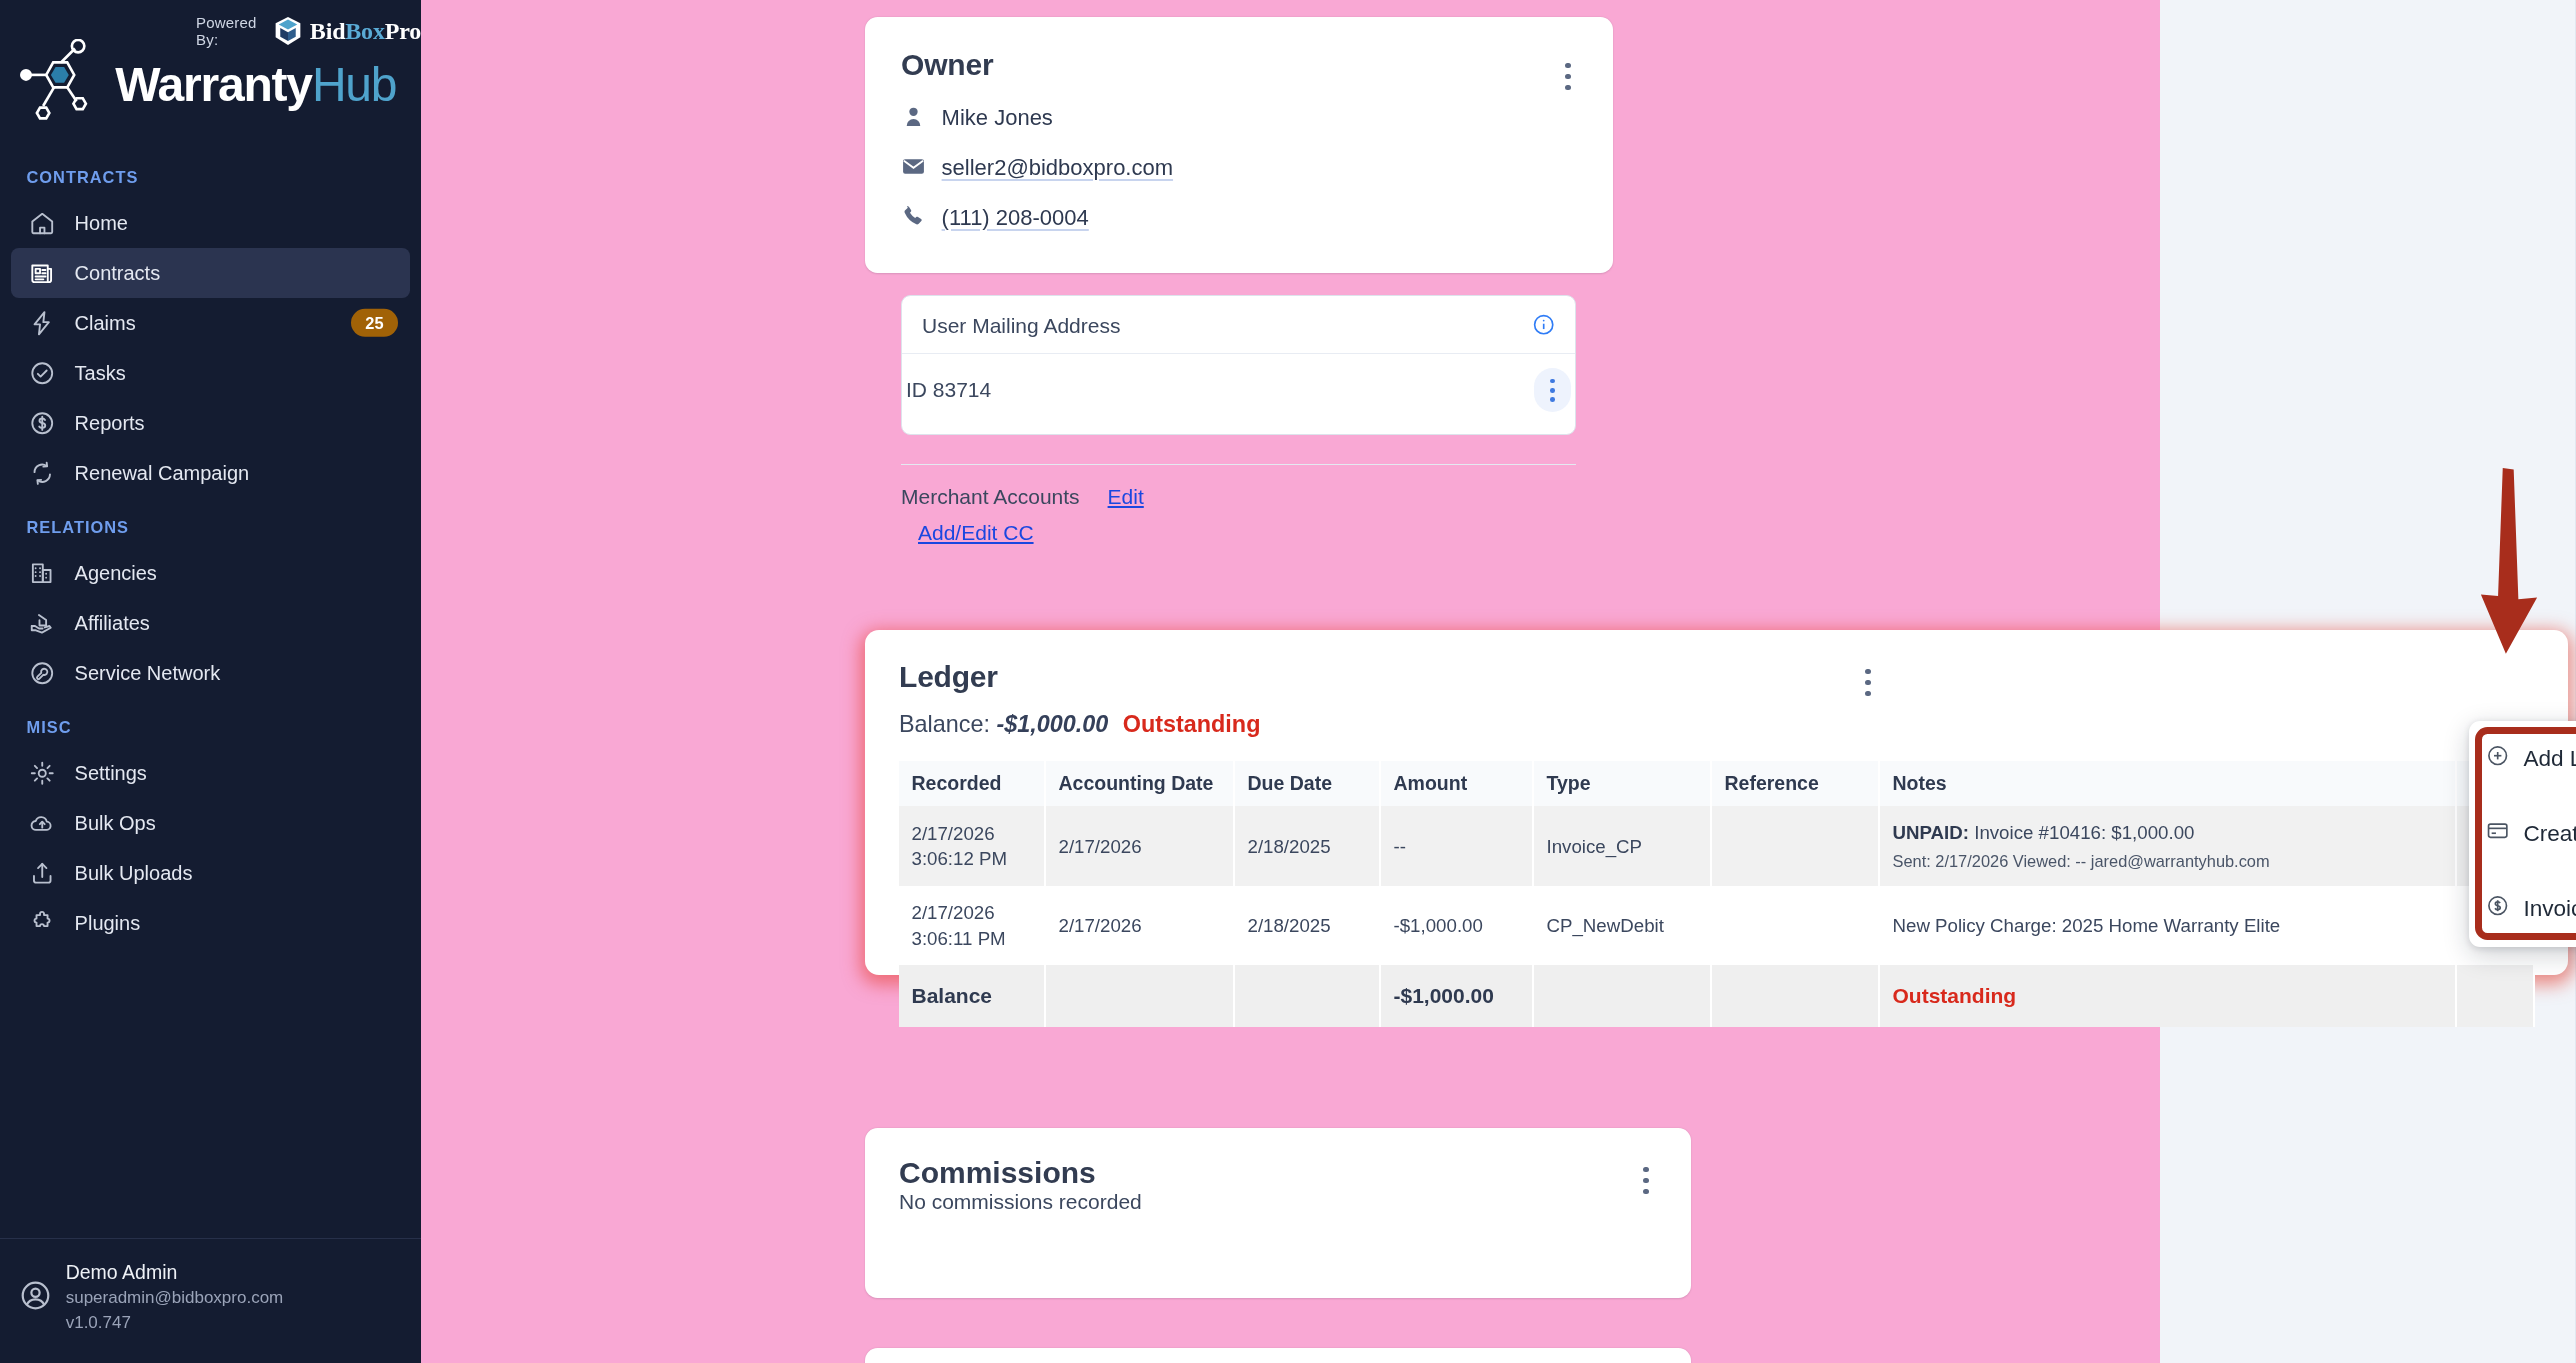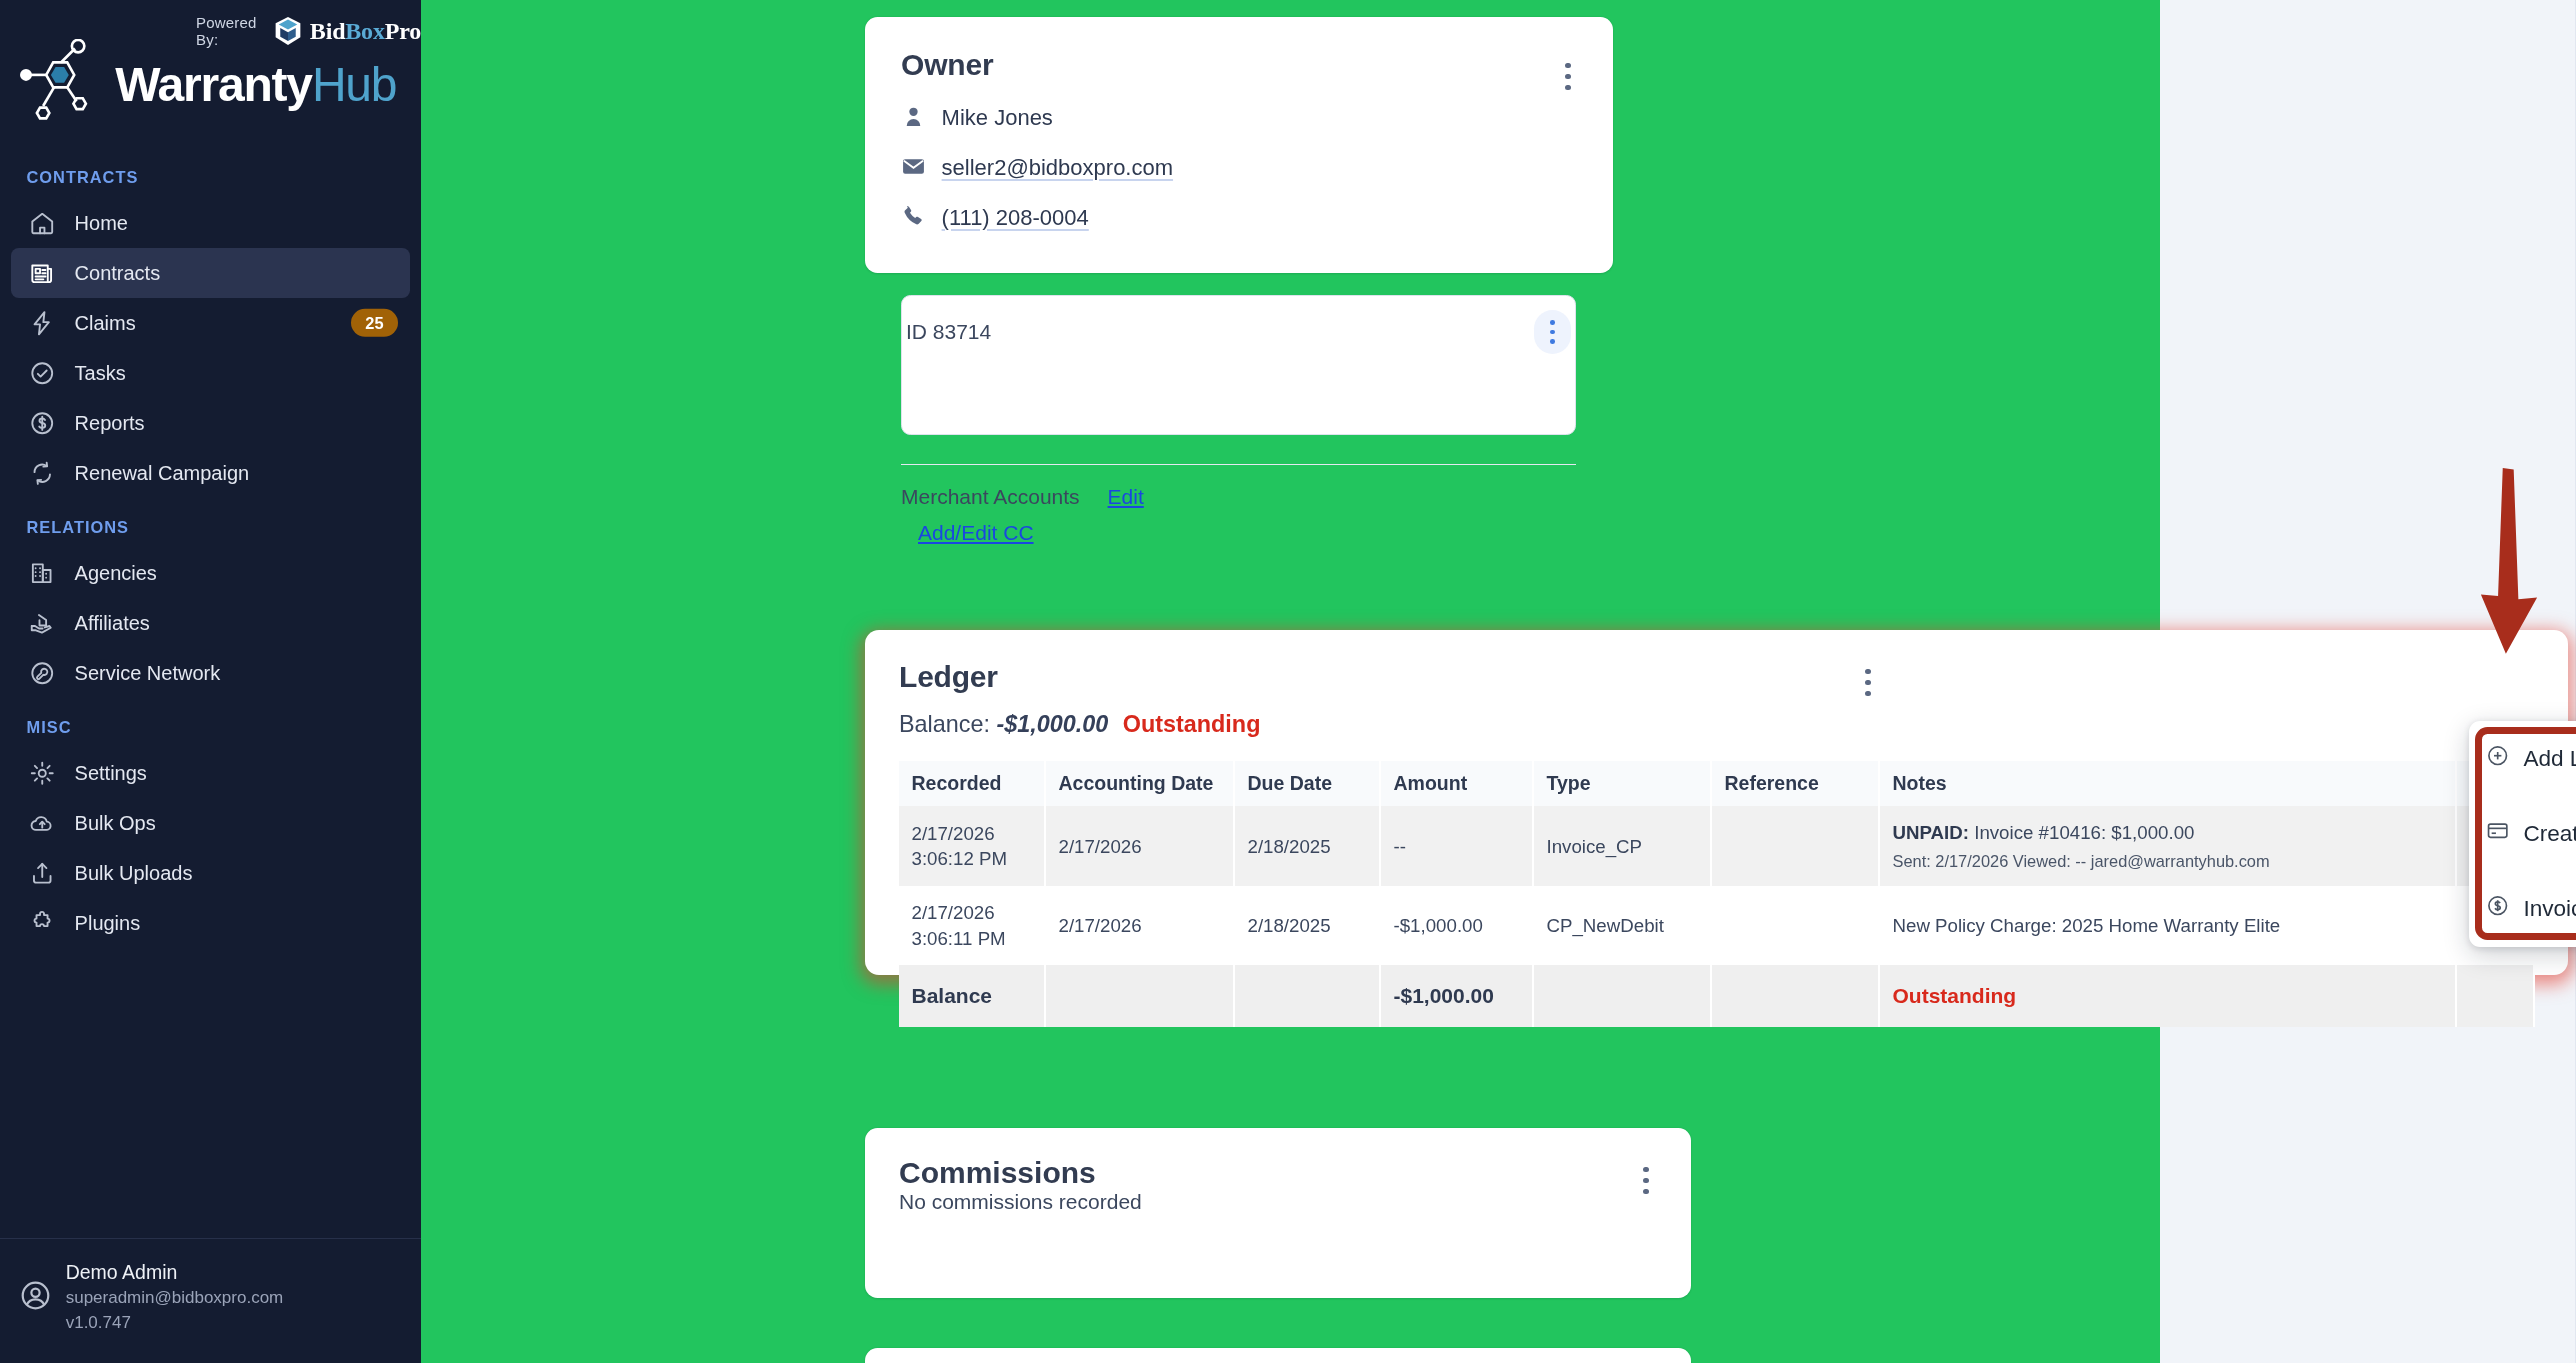--- a/index.html
+++ b/index.html
@@ -53,21 +53,21 @@
     border-top: 0.8px solid #27304a; padding: 22px 0 31px 0;
     display:flex; align-items:center; gap: 14px; padding-left: 18.7px;
   }
   .footer-avatar svg { width: 33px; height:33px; stroke:#b9c0cf; fill:none; stroke-width:1.6;}
   .footer-name { font-size: 19.5px; color:#eef1f6; font-weight:400; }
   .footer-email { font-size: 17px; color:#9aa3b8; margin-top: 4.7px;}
   .footer-ver { font-size: 17px; color:#9aa3b8; margin-top: 4.7px;}
 
   
   #main {
-    flex: 1; height: 1364px; background:#22c55e;
+    flex: 1; height: 1364px; background:#f9a8d4;
     position: relative; overflow: hidden;
   }
   .right-panel {
     position:absolute; left: 1739px; top: 0; width: 416px; height: 1364px;
     background:#f1f4f9; border-right:0.8px solid #e2e7f0;
   }
 
   .card {
     background:#ffffff; border-radius: 12.5px;
     box-shadow: 0 0.8px 2.3px rgba(16,24,40,.08), 0 0.8px 1.6px rgba(16,24,40,.06);
@@ -410,20 +410,30 @@
         <span class="ic">
           <svg viewBox="0 0 24 24" fill="#5b6882">
               <path d="M6.6 3.5 4 6c-.7.7-.8 1.8-.3 2.7a21 21 0 0 0 10.6 10.6c.9.5 2 .3 2.7-.4l2.5-2.5c.6-.6.5-1.5-.2-2l-3-2c-.5-.4-1.2-.3-1.7.1l-1 .9a16 16 0 0 1-5-5l.9-1c.4-.5.5-1.2.1-1.7l-2-3c-.5-.7-1.5-.8-2-.2z"></path>
             </svg>
         </span>
         <a class="owner-link">(111) 208-0004</a>
       </div>
     </section>
 
     <div id="address-box">
+      <div class="addr-head">
+        <span class="addr-title">User Mailing Address</span>
+        <span class="info-icon">
+          <svg viewBox="0 0 24 24" fill="none" stroke="#2f7cf6" stroke-width="1.7">
+              <circle cx="12" cy="12" r="9.3"></circle>
+              <line x1="12" y1="11" x2="12" y2="16.5"></line>
+              <circle cx="12" cy="7.8" r="0.9" fill="#2f7cf6" stroke="none"></circle>
+            </svg>
+        </span>
+      </div>
       <div class="addr-body">
         <span class="addr-id">ID 83714</span>
         <span class="addr-kebab">
             <i></i>
             <i></i>
             <i></i>
           </span>
       </div>
     </div>
 

